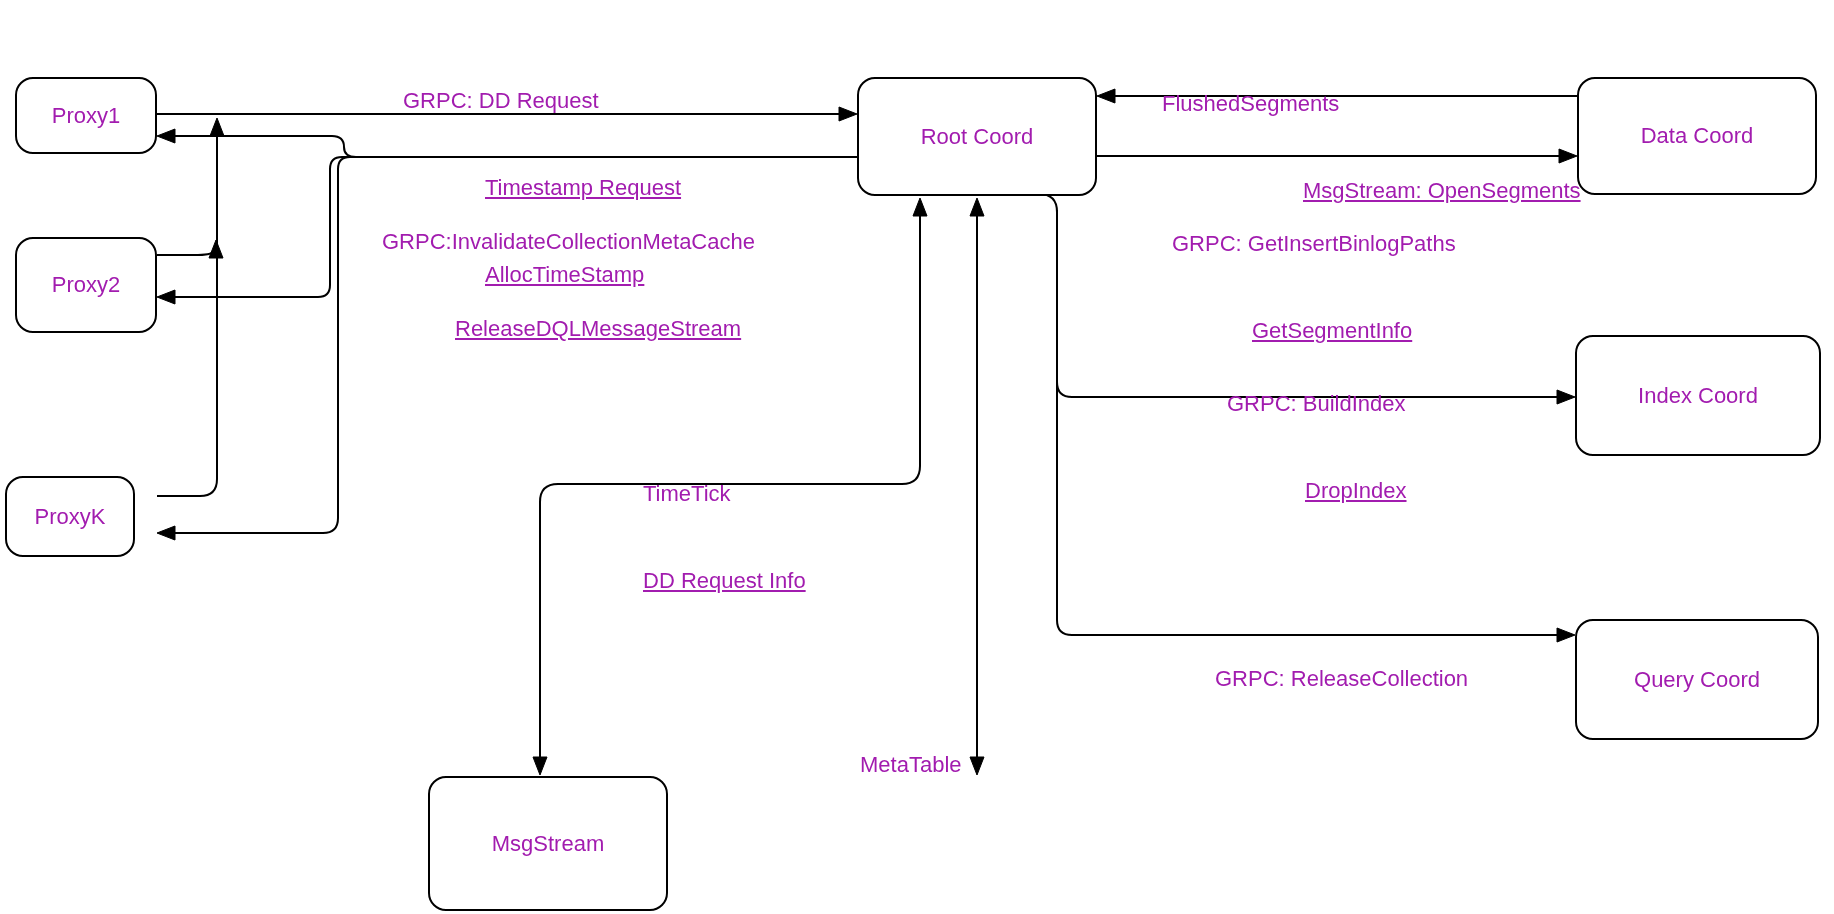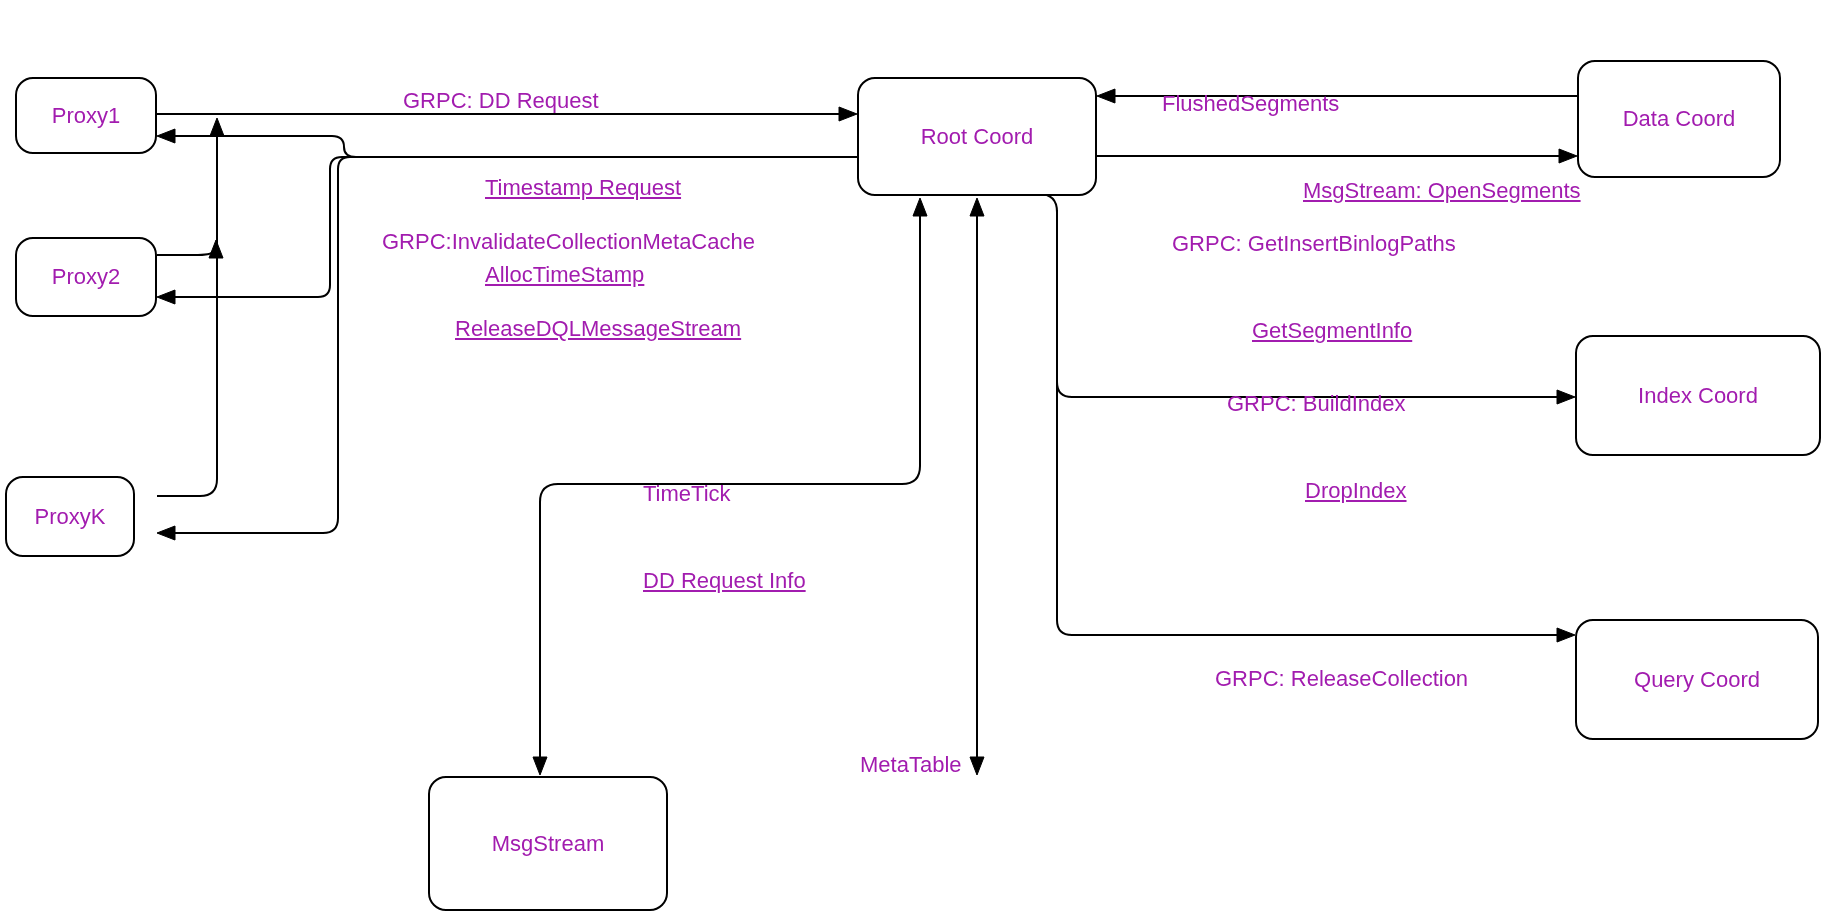--- a/index.html
+++ b/index.html
@@ -112,30 +112,30 @@
     <g>
       <path d="M977,216 V757"></path>
       <polygon points="977,198 970,216 984,216"></polygon>
       <polygon points="977,775 970,757 984,757"></polygon>
     </g>
   </svg>
 
   <div class="node" style="left:15px; top:77px; width:142px; height:77px;">
     <span>Proxy1</span>
   </div>
-  <div class="node" style="left:15px; top:237px; width:142px; height:80px;">
+  <div class="node" style="left:15px; top:237px; width:142px; height:96px;">
     <span>Proxy2</span>
   </div>
   <div class="node" style="left:5px; top:476px; width:130px; height:81px;">
     <span>ProxyK</span>
   </div>
   <div class="node" style="left:857px; top:77px; width:240px; height:119px;">
     <span>Root Coord</span>
   </div>
-  <div class="node" style="left:1577px; top:60px; width:204px; height:118px;">
+  <div class="node" style="left:1577px; top:77px; width:240px; height:118px;">
     <span>Data Coord</span>
   </div>
   <div class="node" style="left:1575px; top:335px; width:246px; height:121px;">
     <span>Index Coord</span>
   </div>
   <div class="node" style="left:1575px; top:619px; width:244px; height:121px;">
     <span>Query Coord</span>
   </div>
   <div class="node" style="left:428px; top:776px; width:240px; height:135px;">
     <span>MsgStream</span>

